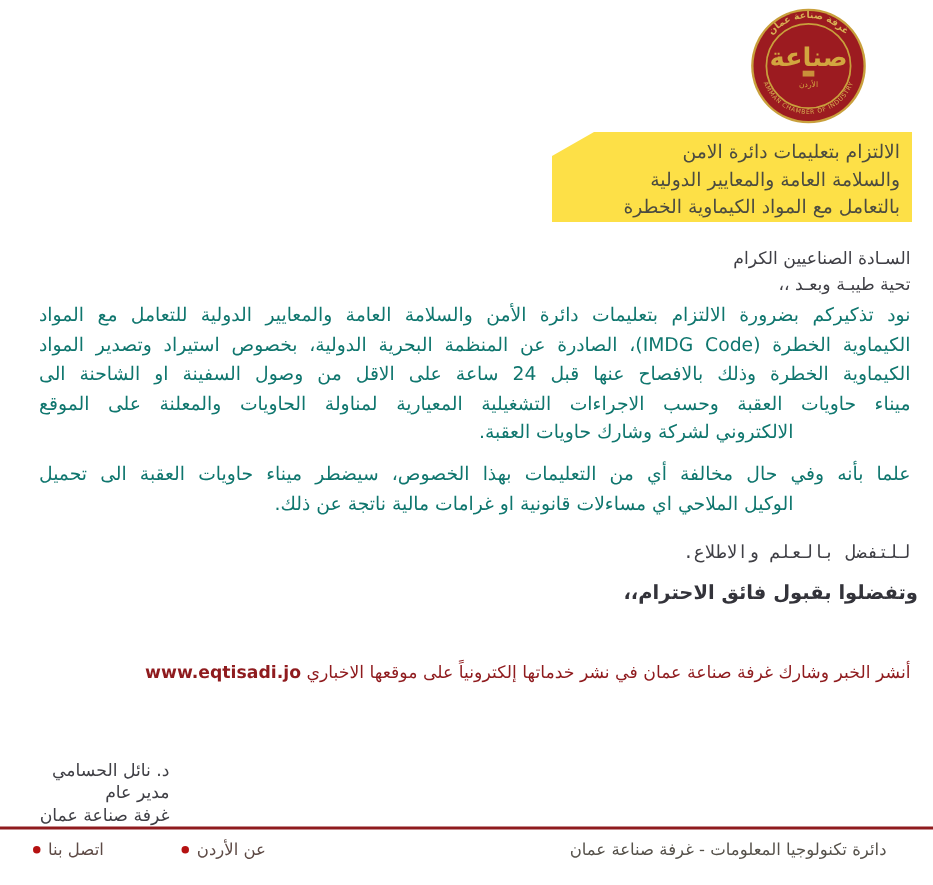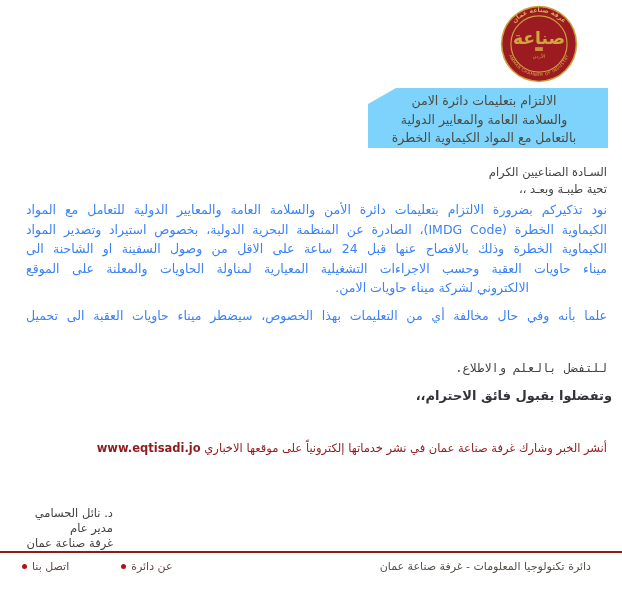--- a/index.html
+++ b/index.html
@@ -4,31 +4,31 @@
 <style>
   html,body{margin:0;padding:0;background:#fff;}
   .page{position:relative;width:622px;height:590px;background:#ffffff;overflow:hidden;
         font-family:"DejaVu Sans",sans-serif;}
 
   
   .logo{position:absolute;top:5px;right:44px;width:78px;height:78px;}
 
   
   .title-box{position:absolute;top:88px;right:14px;width:240px;height:60px;
-             background:#7dd3fc;box-sizing:border-box;padding:4px 8px 0 0;
+             background:#fde047;box-sizing:border-box;padding:4px 8px 0 0;
              clip-path:polygon(28px 0,100% 0,100% 100%,0 100%,0 16px);
-             direction:rtl;text-align:center;font-size:12.5px;line-height:18.5px;color:#4b4b40;}
+             direction:rtl;text-align:right;font-size:12.5px;line-height:18.5px;color:#4b4b40;}
 
   
   .greeting{position:absolute;top:164px;right:15px;direction:rtl;text-align:right;
             font-size:11.5px;line-height:17px;color:#3f3f45;}
 
   
   .para{position:absolute;left:26px;right:15px;direction:rtl;font-size:12.5px;
-        line-height:19.5px;color:#3b82f6;}
+        line-height:19.5px;color:#0f766e;}
   .p1{top:200px;} .p2{top:306px;}
   .jline{text-align:justify;text-align-last:justify;}
   .lline{text-align:right;padding-left:0;padding-right:78px;}
 
   .note{position:absolute;top:361px;right:15px;direction:rtl;font-size:12px;color:#3f3f45;font-family:Liberation Mono, monospace;}
   .closing{position:absolute;top:388px;right:10px;direction:rtl;font-size:13px;
            font-weight:bold;color:#33333a;}
 
   
   .promo{position:absolute;top:441px;right:15px;direction:rtl;font-size:11.5px;color:#8f1b1e;}
@@ -83,25 +83,26 @@
   <div class="greeting">
     <div>السـادة الصناعيين الكرام</div>
     <div>تحية طيبـة وبعـد ،،</div>
   </div>
 
   <div class="para p1">
     <div class="jline">نود تذكيركم بضرورة الالتزام بتعليمات دائرة الأمن والسلامة العامة والمعايير الدولية للتعامل مع المواد</div>
     <div class="jline">الكيماوية الخطرة (IMDG Code)، الصادرة عن المنظمة البحرية الدولية، بخصوص استيراد وتصدير المواد</div>
     <div class="jline">الكيماوية الخطرة وذلك بالافصاح عنها قبل 24 ساعة على الاقل من وصول السفينة او الشاحنة الى</div>
     <div class="jline">ميناء حاويات العقبة وحسب الاجراءات التشغيلية المعيارية لمناولة الحاويات والمعلنة على الموقع</div>
-    <div class="lline">الالكتروني لشركة ميناء حاويات الامن.</div>
+    <div class="lline">الالكتروني لشركة وشارك حاويات العقبة.</div>
   </div>
 
   <div class="para p2">
     <div class="jline">علما بأنه وفي حال مخالفة أي من التعليمات بهذا الخصوص، سيضطر ميناء حاويات العقبة الى تحميل</div>
+    <div class="lline">الوكيل الملاحي اي مساءلات قانونية او غرامات مالية ناتجة عن ذلك.</div>
   </div>
 
   <div class="note">للتفضل بالعلم والاطلاع.</div>
   <div class="closing">وتفضلوا بقبول فائق الاحترام،،</div>
 
   <div class="promo">
     <span>أنشر الخبر وشارك غرفة صناعة عمان في نشر خدماتها إلكترونياً على موقعها الاخباري</span>
     <span class="url">www.eqtisadi.jo</span>
   </div>
 
@@ -113,19 +114,19 @@
 
   <div class="rule"></div>
 
   <div class="footer-links">
     <div class="flink">
       <span class="dot"></span>
       <span class="lbl">اتصل بنا</span>
     </div>
     <div class="flink">
       <span class="dot"></span>
-      <span class="lbl">عن دائرة</span>
+      <span class="lbl">عن الأردن</span>
     </div>
   </div>
 
   <div class="footer-right">دائرة تكنولوجيا المعلومات - غرفة صناعة عمان</div>
 
 </div>
 
 </body></html>

